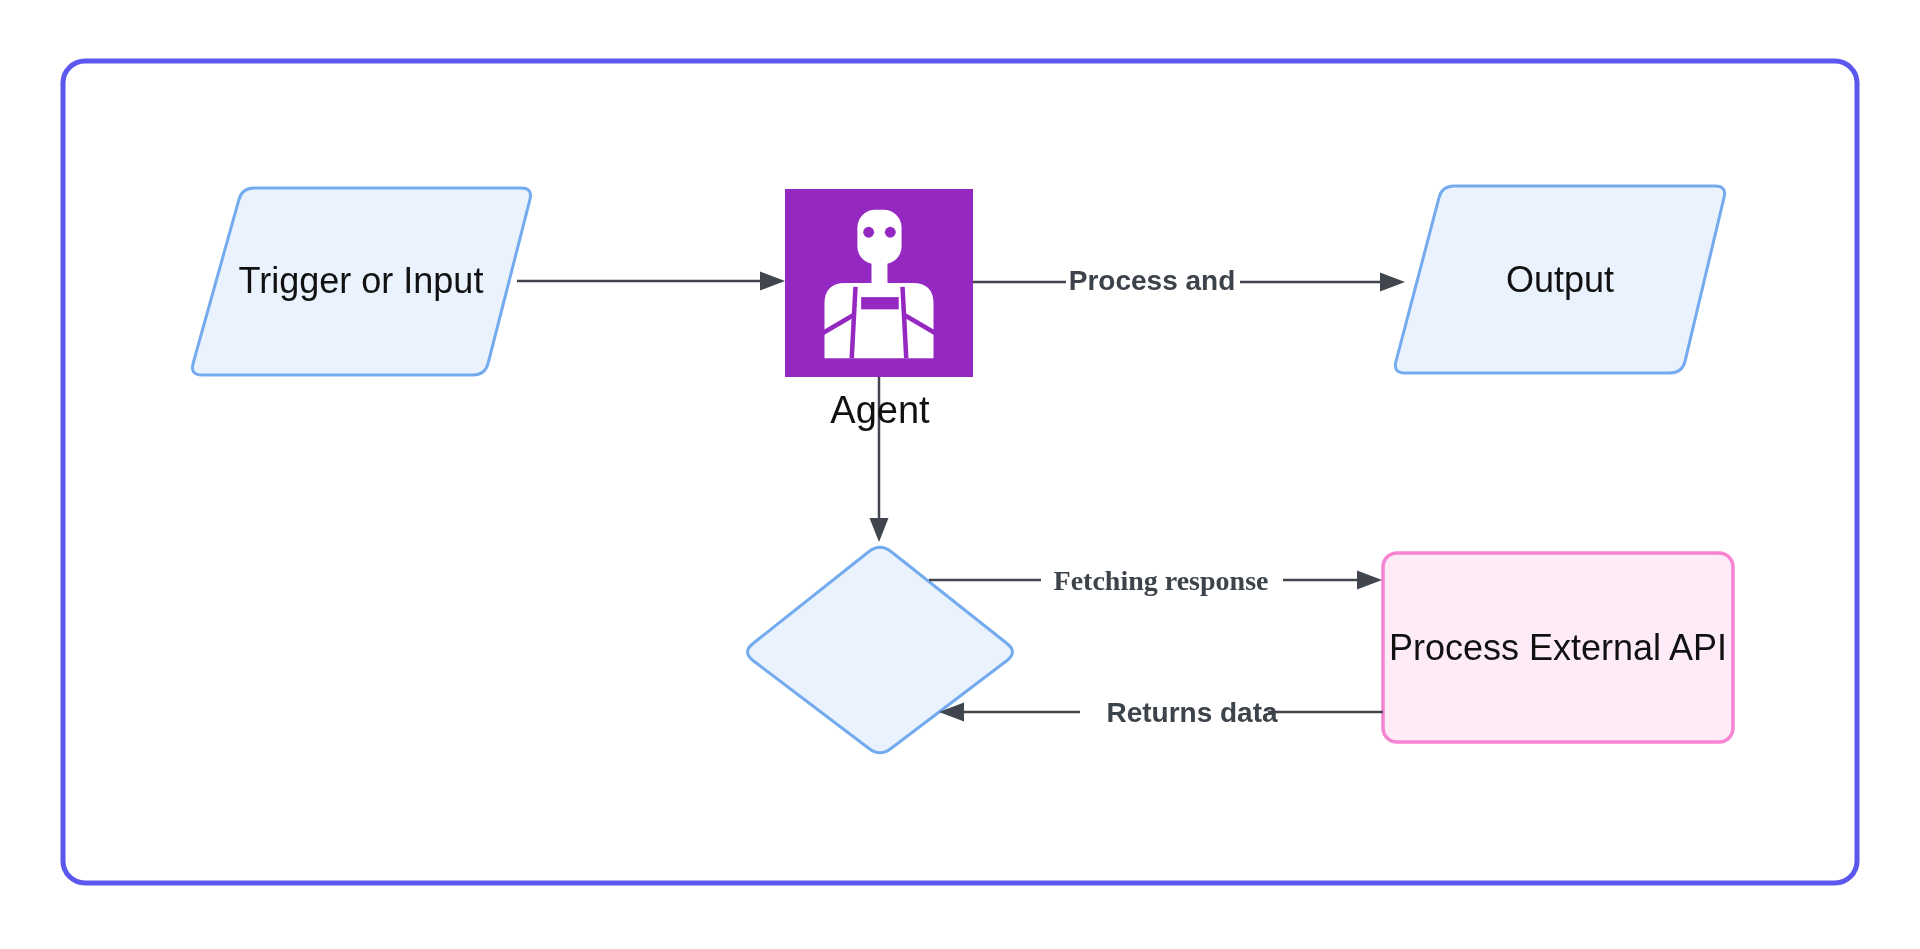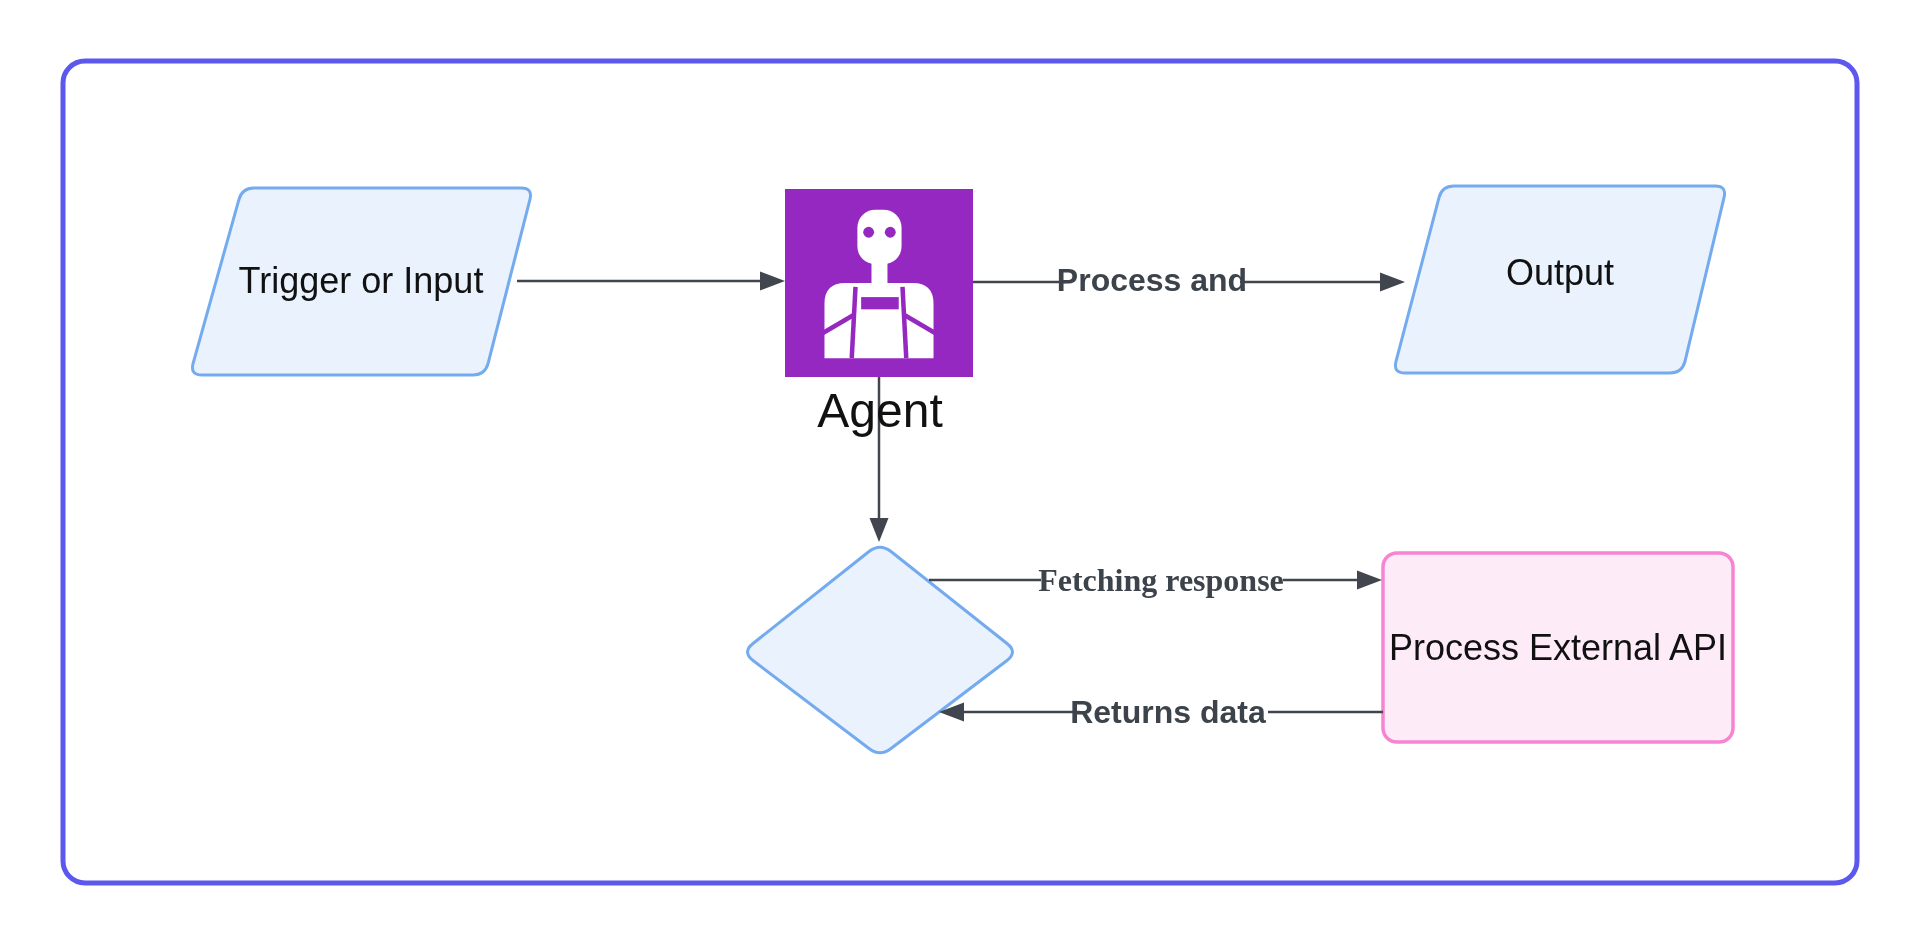--- a/index.html
+++ b/index.html
@@ -13,22 +13,22 @@
     --label-color:#3d434b;
     --text-color:#111111;
   }
   html,body{margin:0;padding:0;background:#ffffff;}
   body{font-family:"Liberation Sans", sans-serif;}
   .stage{position:relative;width:1920px;height:949px;background:#ffffff;overflow:hidden;}
   .shapes{position:absolute;left:0;top:0;width:1920px;height:949px;}
   .agent-icon-box{position:absolute;left:785px;top:189px;width:188px;height:188px;background:var(--agent-purple);}
   .agent-icon-box svg{display:block;width:100%;height:100%;}
   .lbl{position:absolute;transform:translate(-50%,-50%);white-space:nowrap;color:var(--text-color);font-size:36px;text-align:center;}
-  .lbl-agent{font-size:48px;}
-  .edge-lbl{position:absolute;transform:translate(-50%,-50%);white-space:nowrap;color:var(--label-color);font-weight:bold;font-size:32px;text-align:center;line-height:41px;}
+  .lbl-agent{font-size:38px;}
+  .edge-lbl{position:absolute;transform:translate(-50%,-50%);white-space:nowrap;color:var(--label-color);font-weight:bold;font-size:28px;text-align:center;line-height:41px;}
 </style>
 </head>
 <body>
 
 <div class="stage">
 
   <svg class="shapes" viewBox="0 0 1920 949">
 
     <rect x="63" y="61" width="1794" height="822" rx="22" style="fill:none;stroke:var(--canvas-border);stroke-width:5"></rect>
 
@@ -77,23 +77,23 @@
       <line x1="62.5" y1="52" x2="64.5" y2="90" style="stroke:var(--agent-purple);stroke-width:2.4"></line>
 
       <line x1="19.5" y1="77" x2="36.5" y2="67" style="stroke:var(--agent-purple);stroke-width:2.4"></line>
       <line x1="80.5" y1="77" x2="63.5" y2="67" style="stroke:var(--agent-purple);stroke-width:2.4"></line>
 
       <rect x="40.5" y="57.5" width="20" height="6.5" style="fill:var(--agent-purple)"></rect>
     </svg>
   </div>
 
   <div class="lbl" style="left:361px;top:281px;">Trigger or Input</div>
-  <div class="lbl" style="left:1560px;top:273px;">Output</div>
+  <div class="lbl" style="left:1560px;top:280px;">Output</div>
   <div class="lbl lbl-agent" style="left:880px;top:410px;">Agent</div>
   <div class="lbl" style="left:1558px;top:648px;">Process External API</div>
 
   <div class="edge-lbl" style="left:1152px;top:280px;">
     <div>Process and</div>
   </div>
   <div class="edge-lbl" style="left:1161px;top:580px;font-family:Liberation Serif, serif;">Fetching response</div>
-  <div class="edge-lbl" style="left:1168px;top:712px;">Returns data</div>
+  <div class="edge-lbl" style="left:1192px;top:712px;">Returns data</div>
 
 </div>
 
 </body></html>

